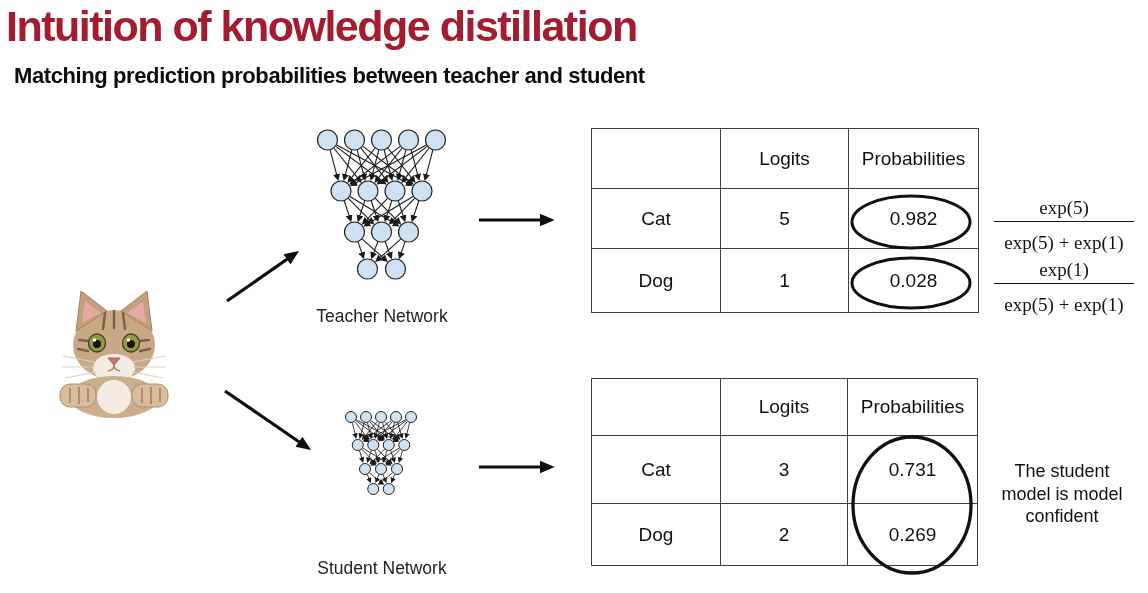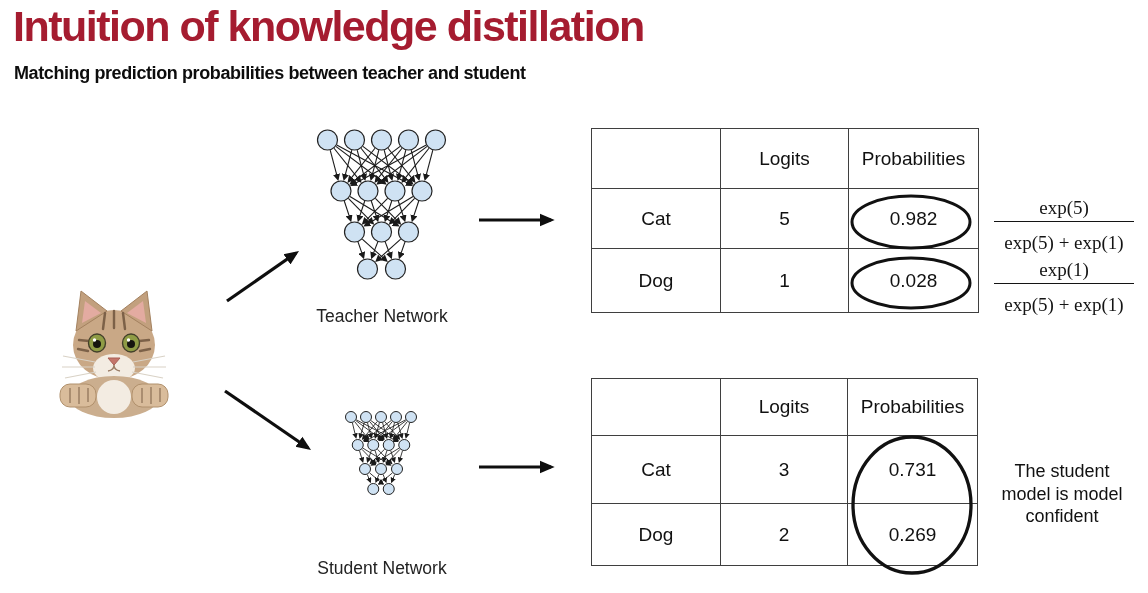--- a/index.html
+++ b/index.html
@@ -1,27 +1,27 @@
 <!DOCTYPE html>
 <html><head>
 <meta charset="utf-8">
 <style>
   html,body { margin:0; padding:0; background:#fff; }
   .slide {
     position:relative; width:1148px; height:593px; background:#ffffff;
     font-family:"Liberation Sans", sans-serif; overflow:hidden;
   }
   .title {
-    position:absolute; left:13px; top:2px;
+    position:absolute; left:6px; top:2px;
     font-size:43px; font-weight:700; letter-spacing:-1.5px;
     color:#a51c30; white-space:nowrap;
   }
   .subtitle {
     position:absolute; left:14px; top:63px;
-    font-size:18px; font-weight:700; letter-spacing:-0.4px;
+    font-size:22px; font-weight:700; letter-spacing:-0.4px;
     color:#0d0d0d; white-space:nowrap;
   }
   .data-table {
     position:absolute; border-collapse:collapse; table-layout:fixed;
     font-size:19px; color:#111; background:#fff;
   }
   .data-table td {
     border:1px solid #3f3f3f; text-align:center; vertical-align:middle; padding:8px;
   }
   #teacher-table { left:591px; top:128px; width:387px; }

